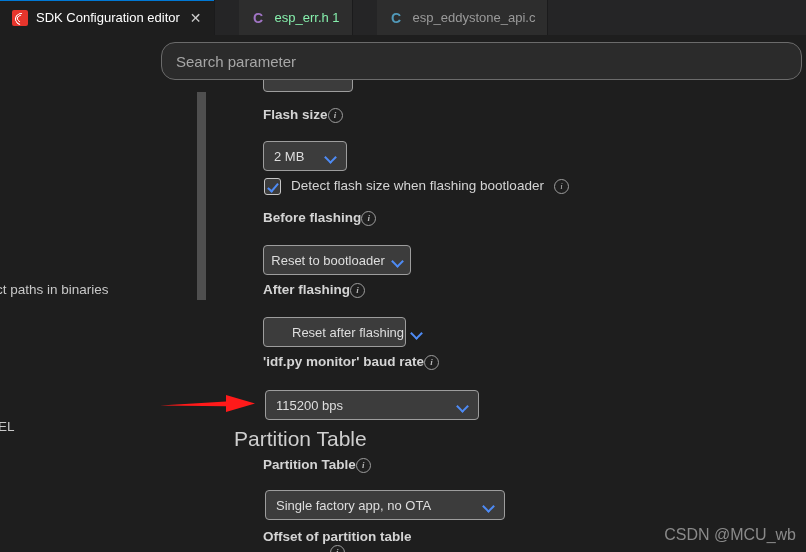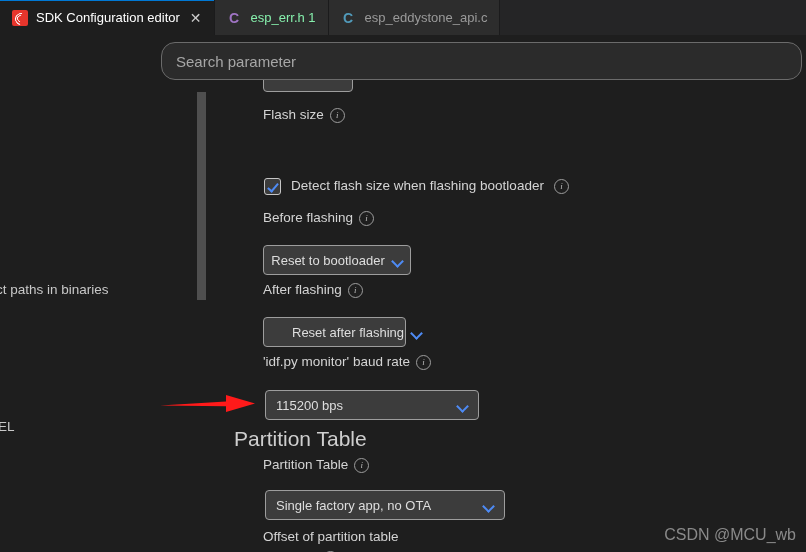--- a/index.html
+++ b/index.html
@@ -17,20 +17,21 @@
   }
 
   
   .tabbar {
     height: 35px;
     background: #252526;
     display: flex;
     align-items: stretch;
     position: relative;
     z-index: 5;
+    gap: 24px;
   }
   .tab {
     display: flex;
     align-items: center;
     padding: 0 12px 0 11px;
     font-size: 13px;
     border-right: 1px solid #1b1b1c;
     position: relative;
     box-sizing: border-box;
     white-space: nowrap;
@@ -171,21 +172,21 @@
     width: 806px;
     height: 466px;
   }
   .label {
     position: absolute;
     font-size: 13.5px;
     color: #d4d4d4;
     white-space: nowrap;
     display: flex;
     align-items: center;
-    gap: 6px;
+    font-weight: bold;
   }
   .info-icon {
     display: inline-flex;
     align-items: center;
     justify-content: center;
     width: 13px; height: 13px;
     border: 1px solid #9d9d9d;
     border-radius: 50%;
     font-size: 9px;
     line-height: 1;
@@ -336,20 +337,24 @@
 <div class="scroll-thumb"></div>
 
 <div class="content">
 
   <div class="dropdown-clipped"></div>
 
   <div class="label" style="left:263px; top:21px;">
     <span>Flash size</span>
     <span class="info-icon">i</span>
   </div>
+  <div class="dropdown" style="left:263px; top:55px; width:84px;">
+    <span class="dd-text">2 MB</span>
+    <span class="chev"></span>
+  </div>
 
   <div class="checkrow" style="left:264px; top:92px;">
     <span class="checkbox"></span>
     <span>Detect flash size when flashing bootloader</span>
     <span class="info-icon">i</span>
   </div>
 
   <div class="label" style="left:263px; top:124px;">
     <span>Before flashing</span>
     <span class="info-icon">i</span>

